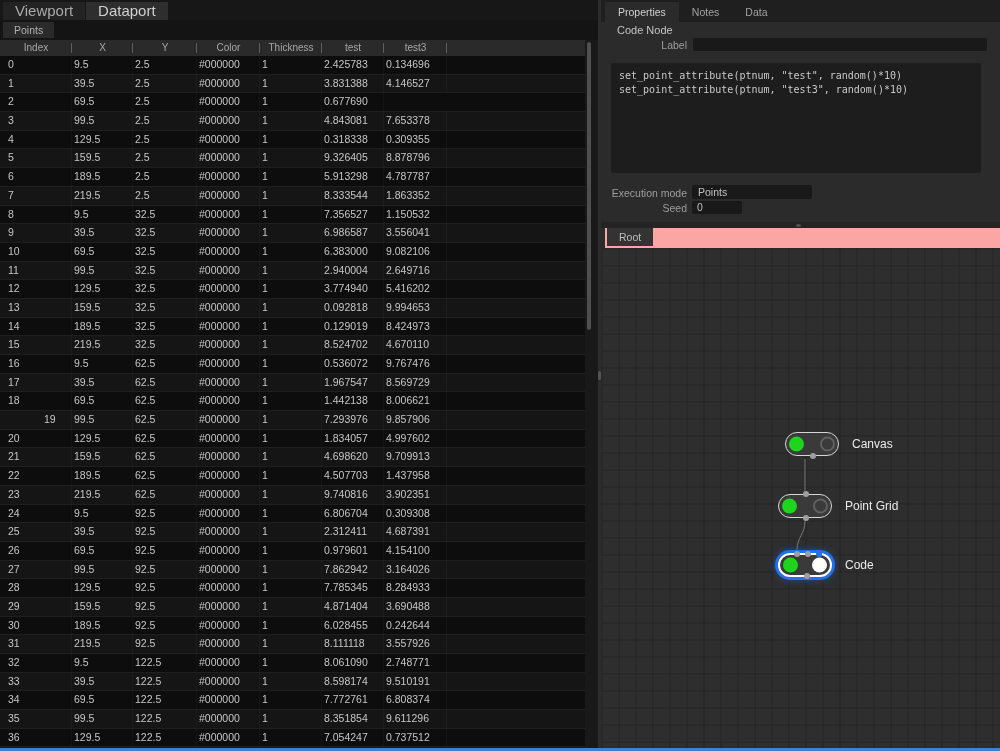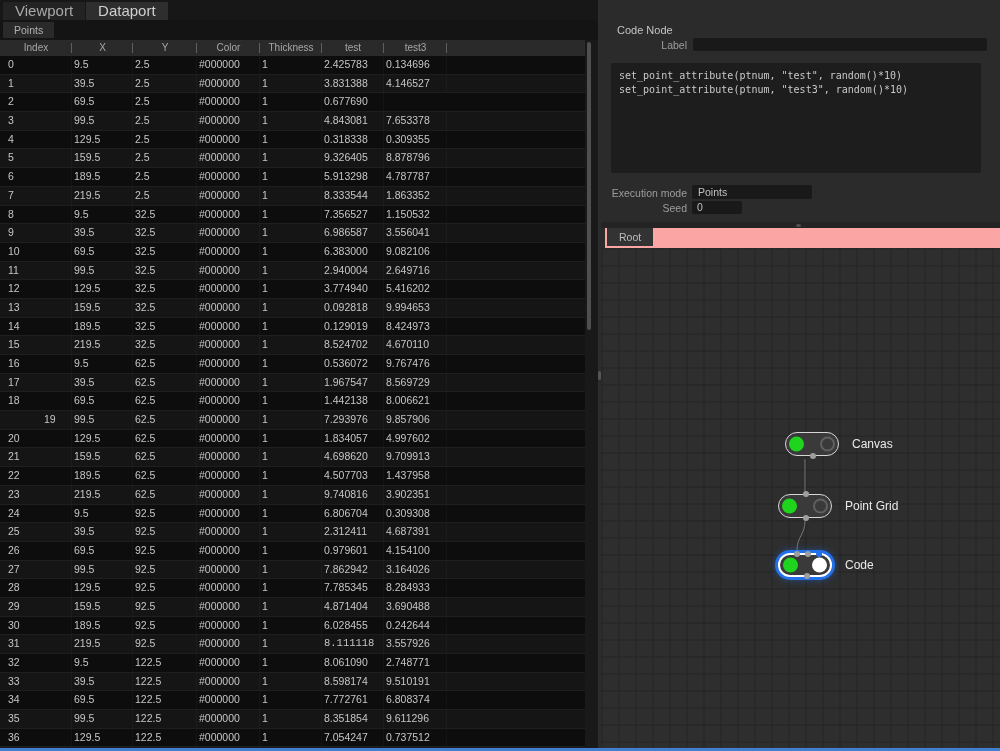--- a/index.html
+++ b/index.html
@@ -406,21 +406,21 @@
         <div class="td" style="width: 62px;">6.028455</div>
         <div class="td" style="width: 63px;">0.242644</div>
         <div class="td fill" style="flex: 1 1 0%;"></div>
       </div>
       <div class="tr even">
         <div class="td first" style="width: 72px;">31</div>
         <div class="td" style="width: 61px;">219.5</div>
         <div class="td" style="width: 64px;">92.5</div>
         <div class="td" style="width: 63px;">#000000</div>
         <div class="td" style="width: 62px;">1</div>
-        <div class="td" style="width: 62px; font-family: Liberation Mono, monospace;">8.111118</div>
+        <div class="td" style="width: 62px;">8.111118</div>
         <div class="td" style="width: 63px;">3.557926</div>
         <div class="td fill" style="flex: 1 1 0%;"></div>
       </div>
       <div class="tr odd">
         <div class="td first" style="width: 72px;">32</div>
         <div class="td" style="width: 61px;">9.5</div>
         <div class="td" style="width: 64px;">122.5</div>
         <div class="td" style="width: 63px;">#000000</div>
         <div class="td" style="width: 62px;">1</div>
         <div class="td" style="width: 62px;">8.061090</div>
@@ -469,20 +469,25 @@
       </div>
     </div>
   <div class="vscroll"></div>
 </div>
 
 <div class="divider">
   <div class="divider-dot"></div>
 </div>
 
 <div class="right-panel">
+  <div class="rtabbar" id="right-tabs">
+      <div class="rtab active">Properties</div>
+      <div class="rtab">Notes</div>
+      <div class="rtab">Data</div>
+    </div>
 
   <div class="props">
     <div class="props-heading">Code Node</div>
     <div class="flabel lbl-label">Label</div>
     <div class="input label-input"></div>
     <div class="codebox">set_point_attribute(ptnum, "test", random()*10)
 set_point_attribute(ptnum, "test3", random()*10)</div>
     <div class="flabel exec-label">Execution mode</div>
     <div class="input exec-select">Points</div>
     <div class="flabel seed-label">Seed</div>

